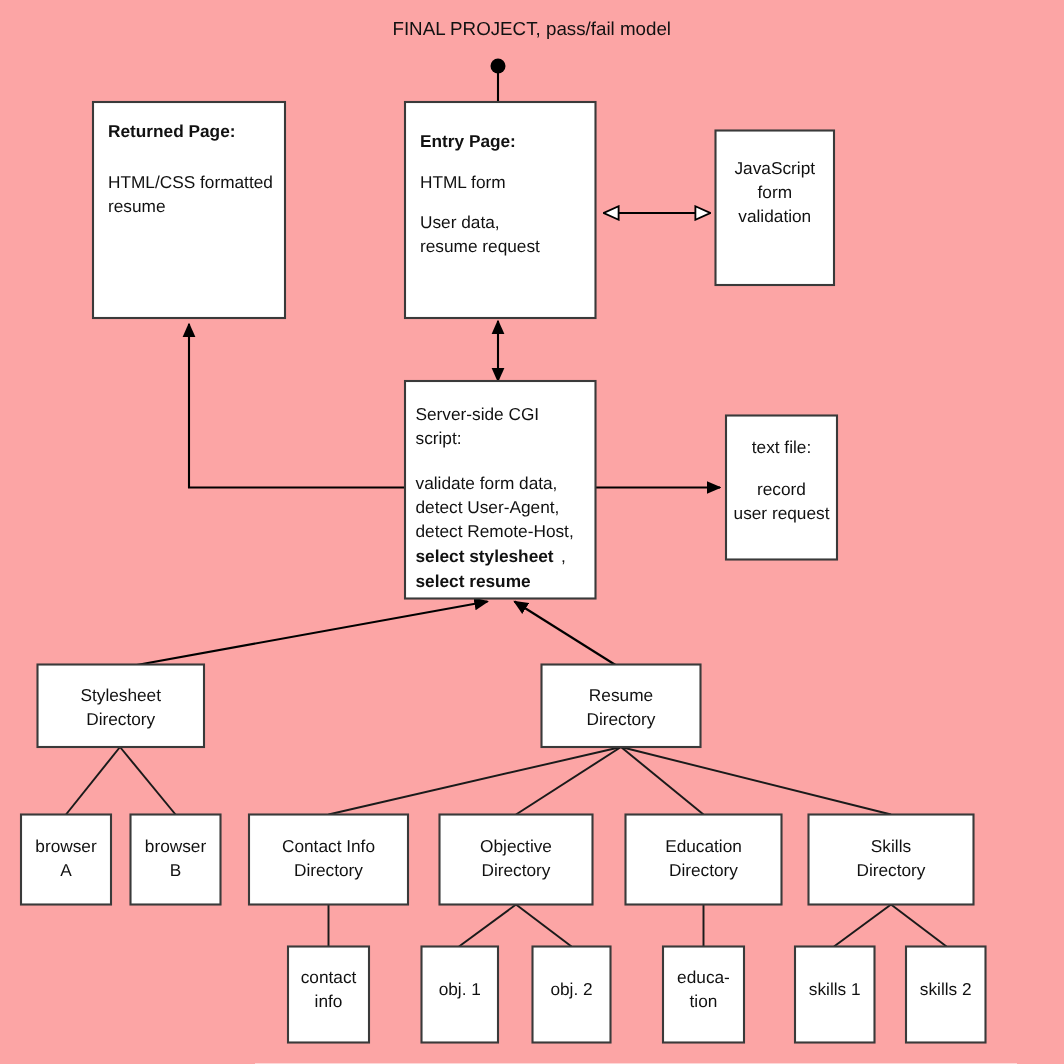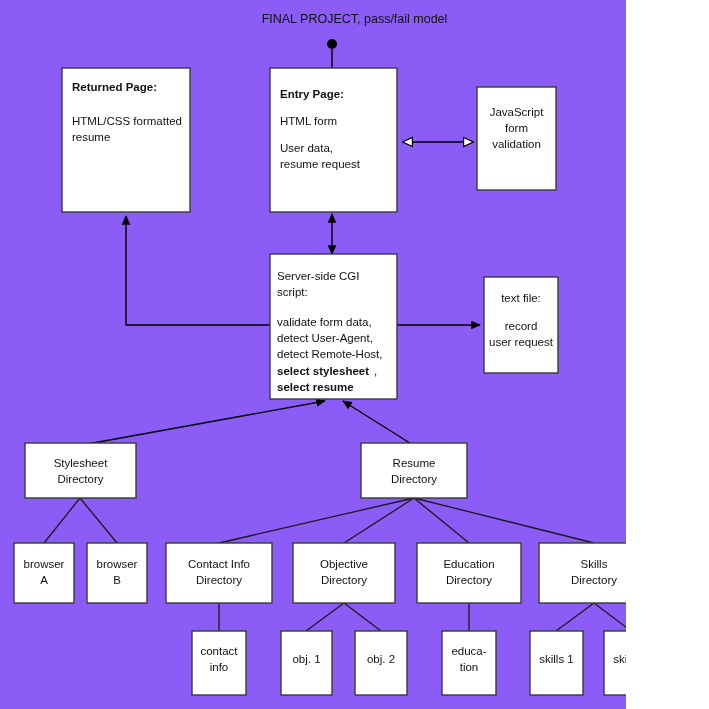--- a/index.html
+++ b/index.html
@@ -2,23 +2,23 @@
 <html><head>
 <meta charset="utf-8">
 <style>
   html, body {
     margin: 0;
     padding: 0;
     background: #ffffff;
   }
   #diagram-root {
     position: relative;
-    width: 626px;
+    width: 709px;
     height: 709px;
-    background: #8b5cf6;
+    background: #fca5a5;
     font-family: "Liberation Sans", sans-serif;
     overflow: hidden;
   }
   svg#diagram-svg {
     position: absolute;
     top: 0;
     left: 0;
     width: 709px;
     height: 709px;
   }

